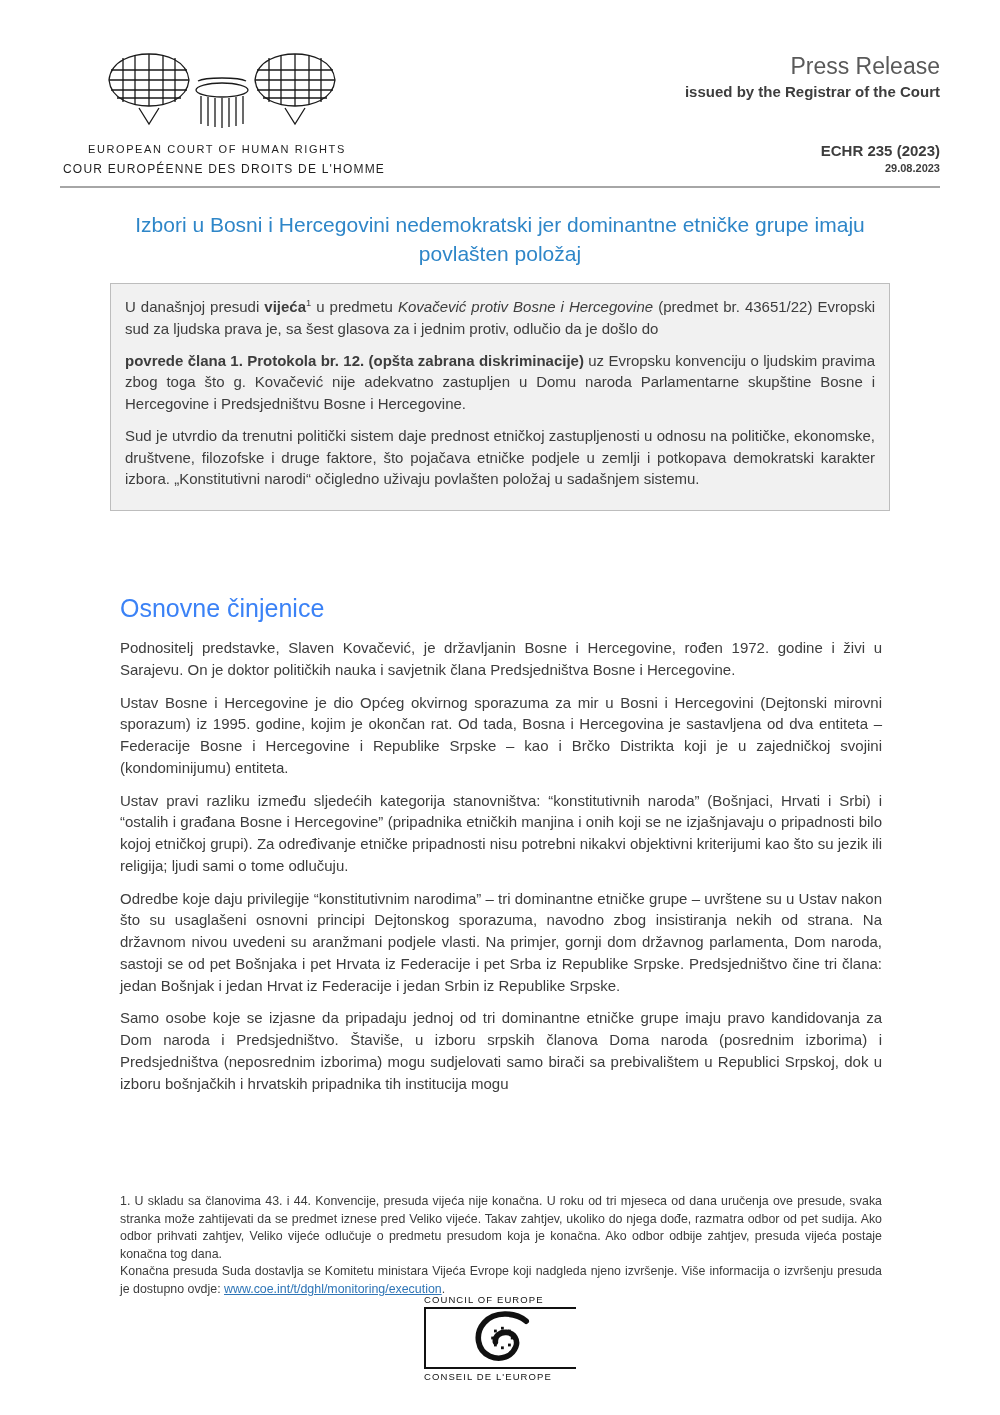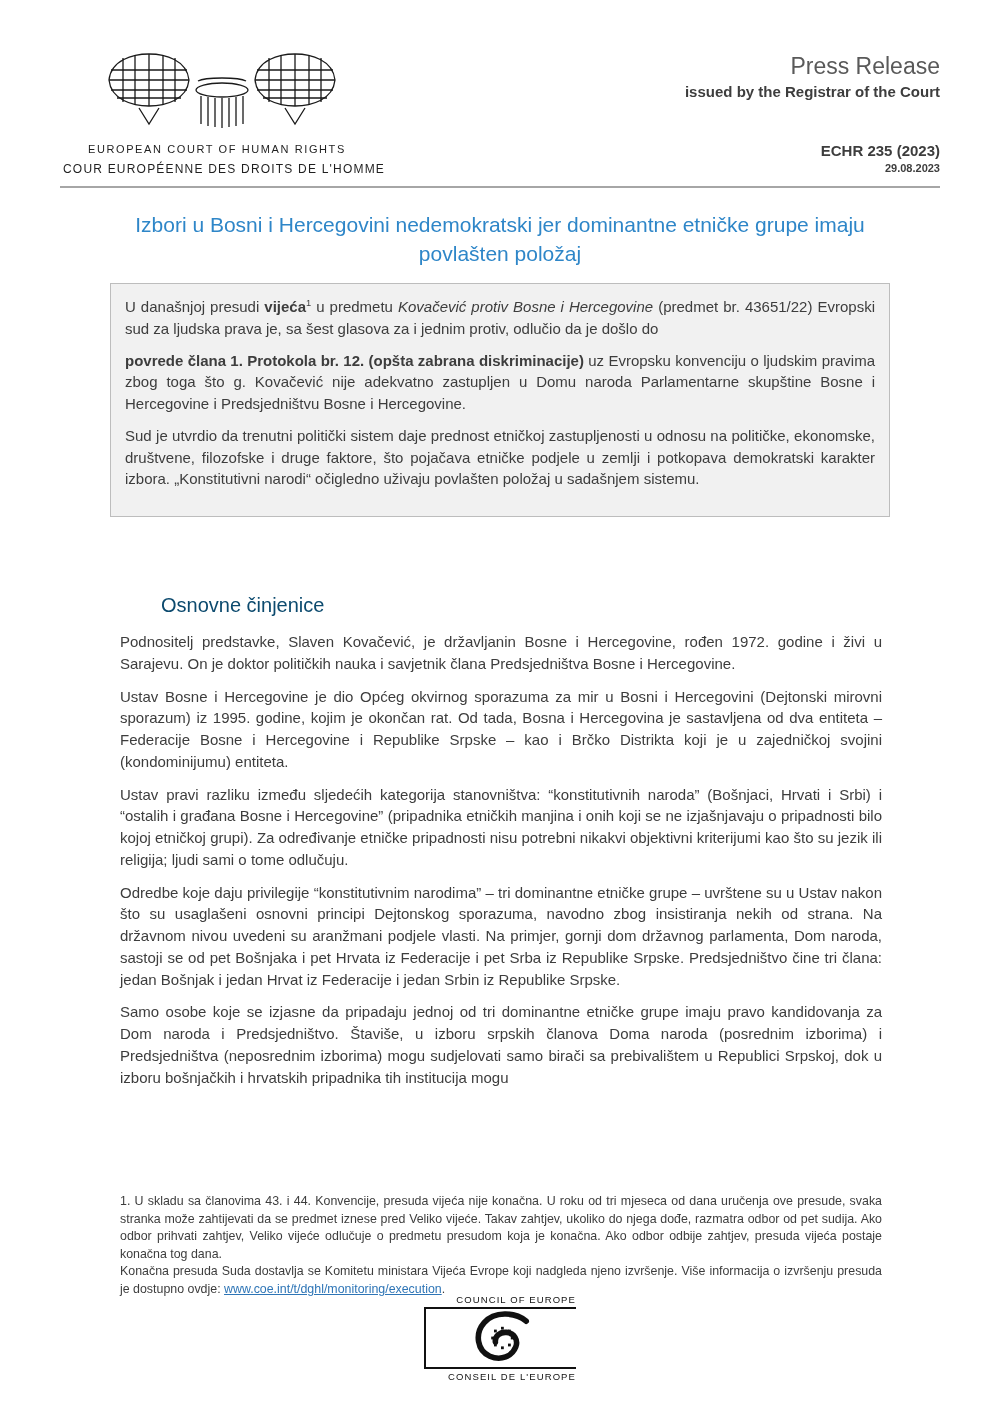--- a/index.html
+++ b/index.html
@@ -18,36 +18,36 @@
   .pr-date      { position:absolute; right:60px; top:162px; font-size:11px; font-weight:bold; color:#3d3d3d; white-space:nowrap; }
   .header-rule  { position:absolute; left:60px; right:60px; top:186px; height:2px; background:#a6a6a6; }
 
   
   .doc-title { position:absolute; top:211px; left:50%; transform:translateX(-50%);
                width:800px; text-align:center; font-size:21px; line-height:1.38;
                color:#2e86c8; }
 
   
   .summary-box { position:absolute; top:283px; left:110px; width:780px;
-                 background:#f1f1f1; border:1px solid #bdbdbd; padding:2px 14px 26px 14px; }
+                 background:#f1f1f1; border:1px solid #bdbdbd; padding:2px 14px 20px 14px; }
   .summary-box p { margin-top:10px; font-size:15px; line-height:1.45; text-align:justify; color:#3d3d3d; }
 
   
   .body-content { position:absolute; top:594px; left:120px; width:762px; }
-  .section-heading { font-size:20px; color:#0c4a6e; margin-bottom:14px;margin-left:41px; }
+  .section-heading { font-size:25px; color:#3b82f6; margin-bottom:14px; }
   .body-content p { font-size:15px; line-height:1.45; text-align:justify; color:#3d3d3d; margin-bottom:11px; }
 
   
   .footnote { position:absolute; top:1193px; left:120px; width:762px;
               font-size:12.4px; line-height:1.42; text-align:justify; color:#3d3d3d; }
   .footnote p { margin:0; }
 
   
   .coe-logo { position:absolute; top:1294px; left:50%; transform:translateX(-50%);
-              width:152px; text-align:right; }
+              width:152px; text-align:left; }
   .coe-top, .coe-bottom { font-size:9.5px; letter-spacing:1.1px; color:#111; white-space:nowrap; }
   .coe-frame { margin-top:2px; margin-bottom:2px; border-top:2px solid #111; border-bottom:2px solid #111;
                border-left:2px solid #111; height:62px; display:flex; align-items:center; justify-content:center; }
 
   
   .b { font-weight:bold; }
   .i { font-style:italic; }
   sup { font-size:0.62em; vertical-align:super; line-height:0; }
   a.doc-link { color:#2e75b6; text-decoration:underline; cursor:pointer; }
 </style>

